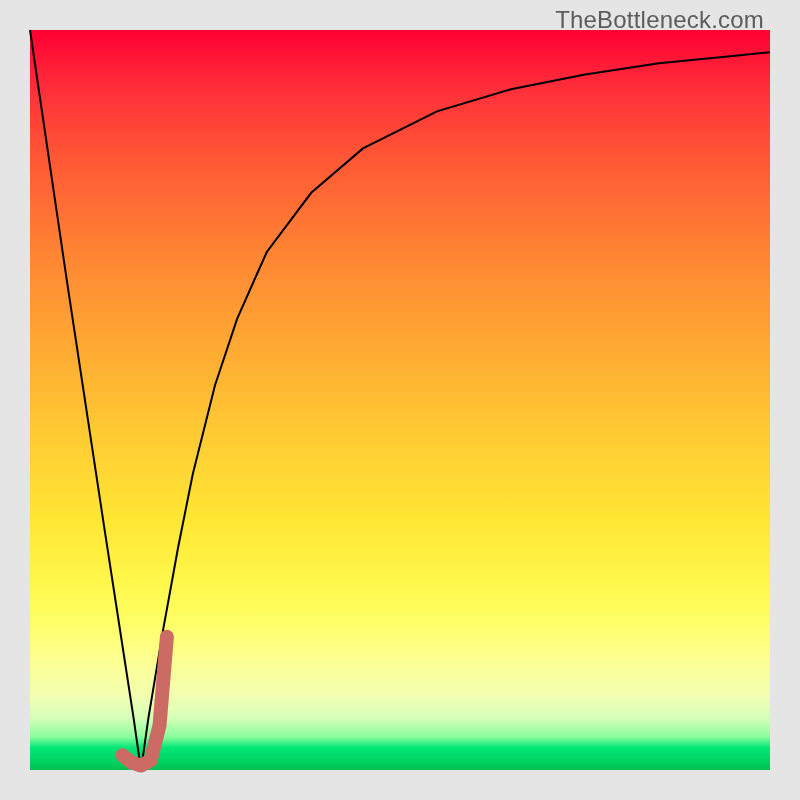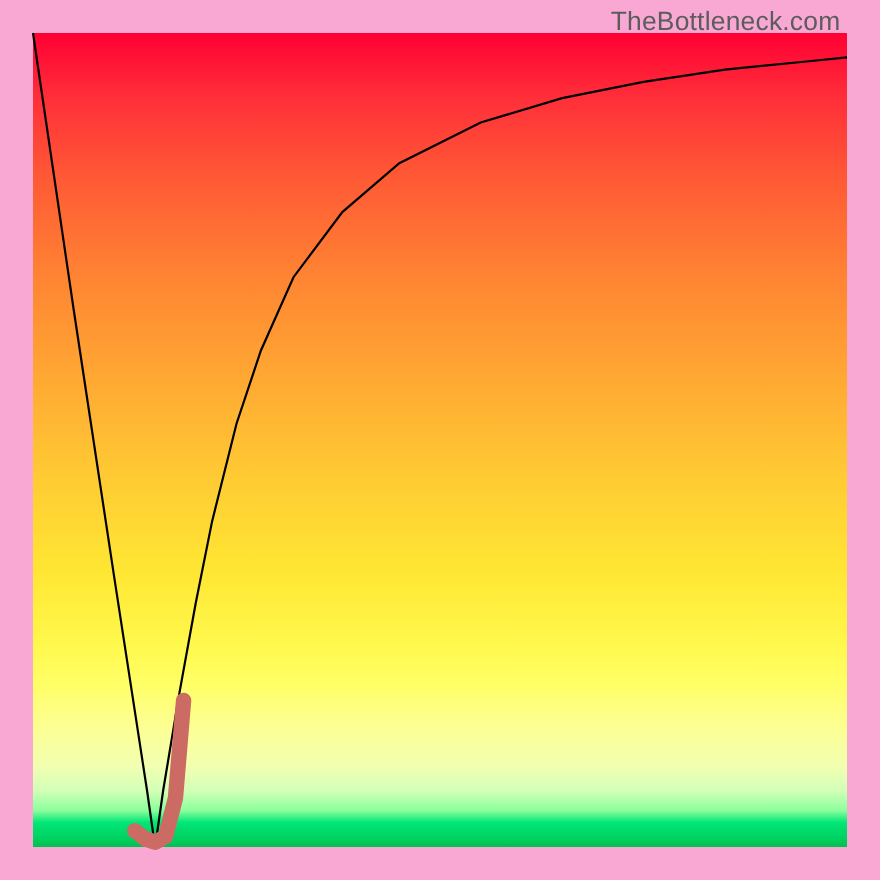--- a/index.html
+++ b/index.html
@@ -8,21 +8,21 @@
     width: 800px;
     height: 800px;
     overflow: hidden;
     background: #000;
     font-family: Arial, Helvetica, sans-serif;
   }
   .frame {
     position: relative;
     width: 800px;
     height: 800px;
-    background: #f9a8d4;
+    background: #e5e5e5;
   }
   .plot-area {
     position: absolute;
     left: 30px;
     top: 30px;
     width: 740px;
     height: 740px;
     
     background: linear-gradient(
       to bottom,

